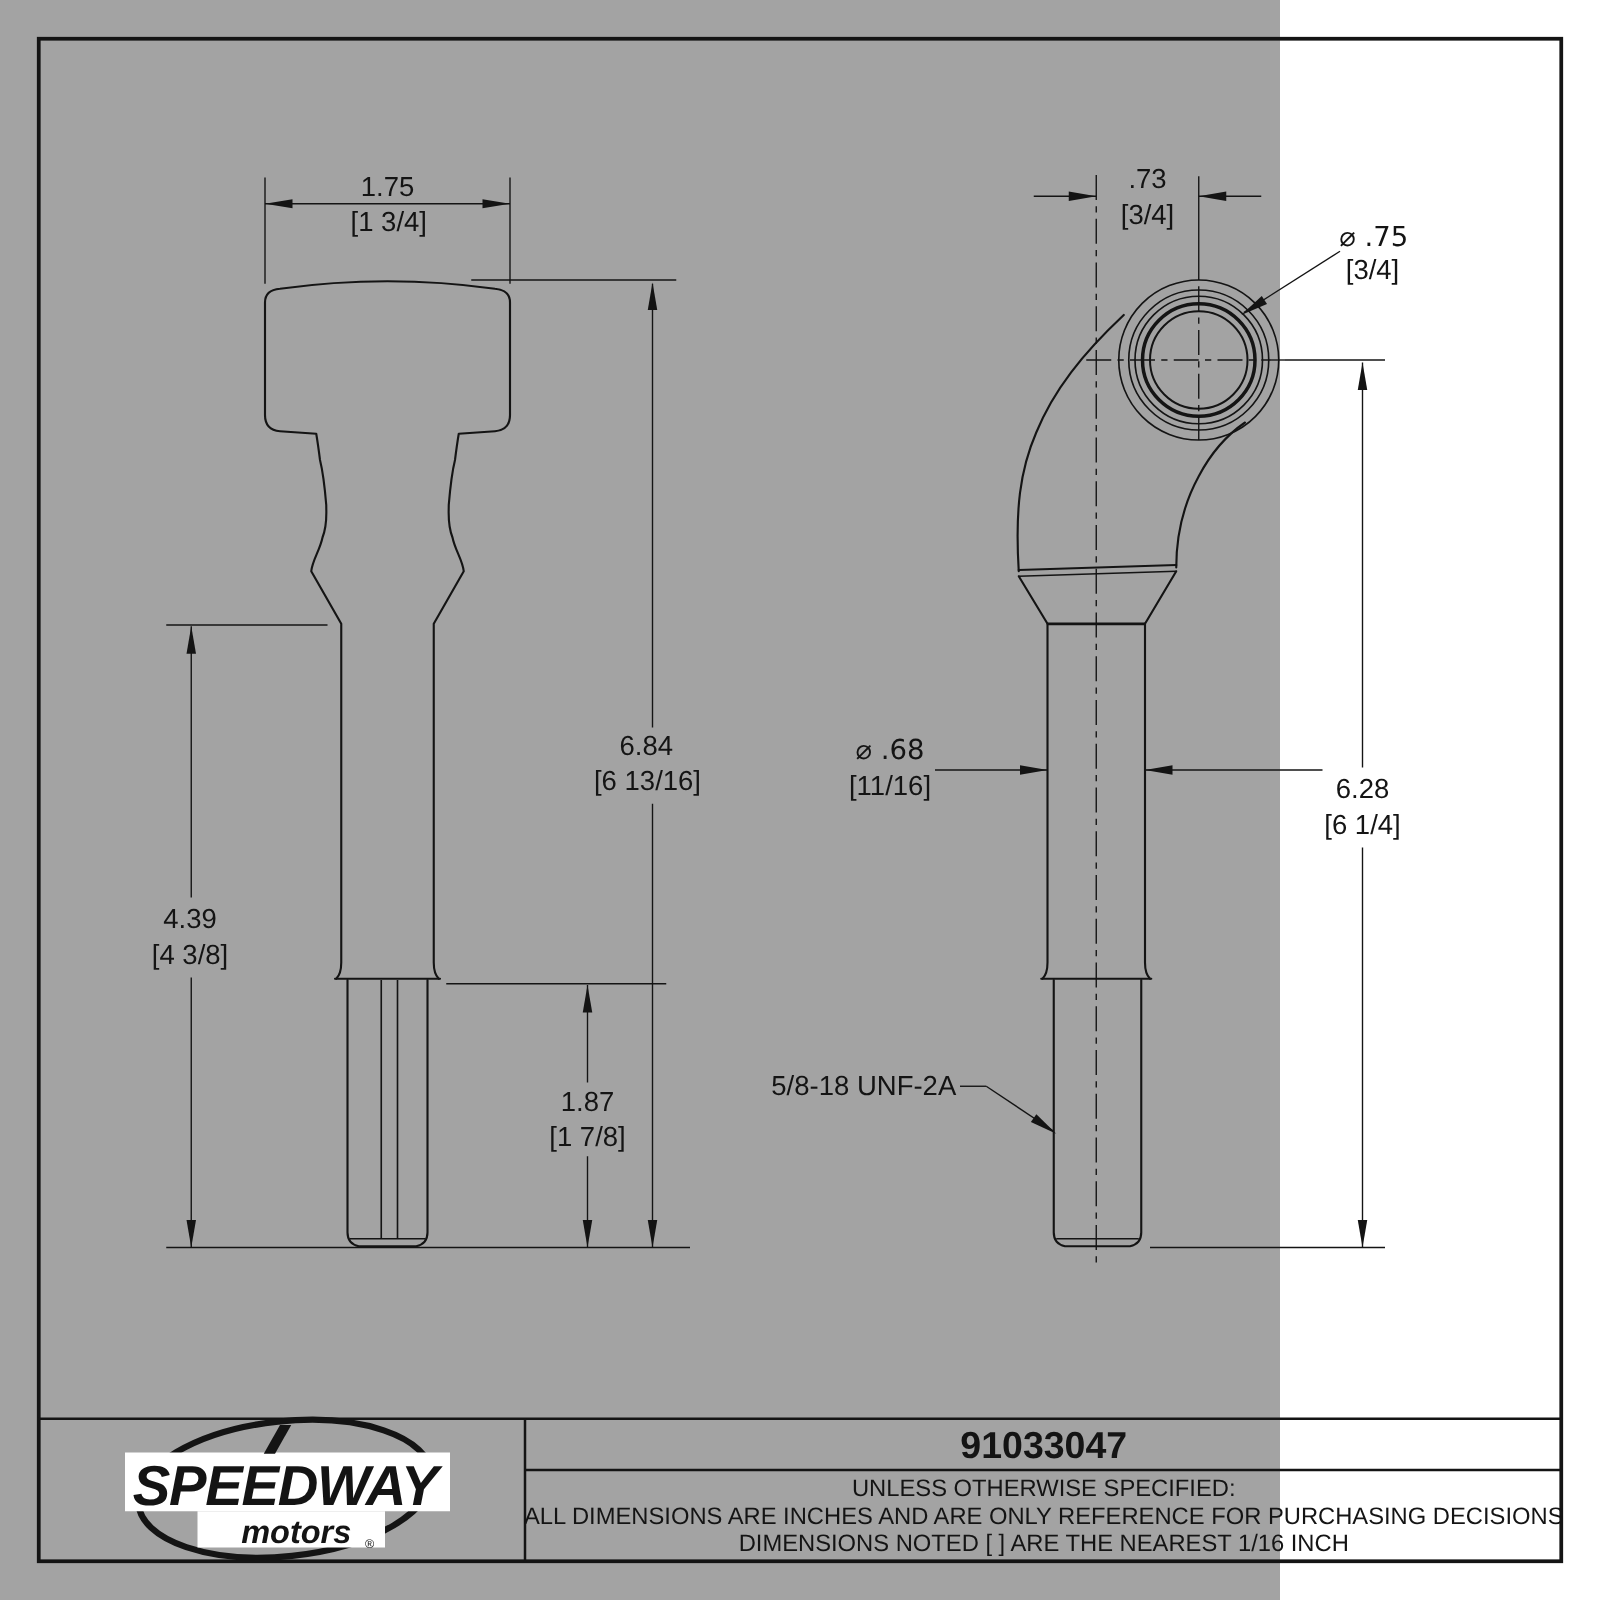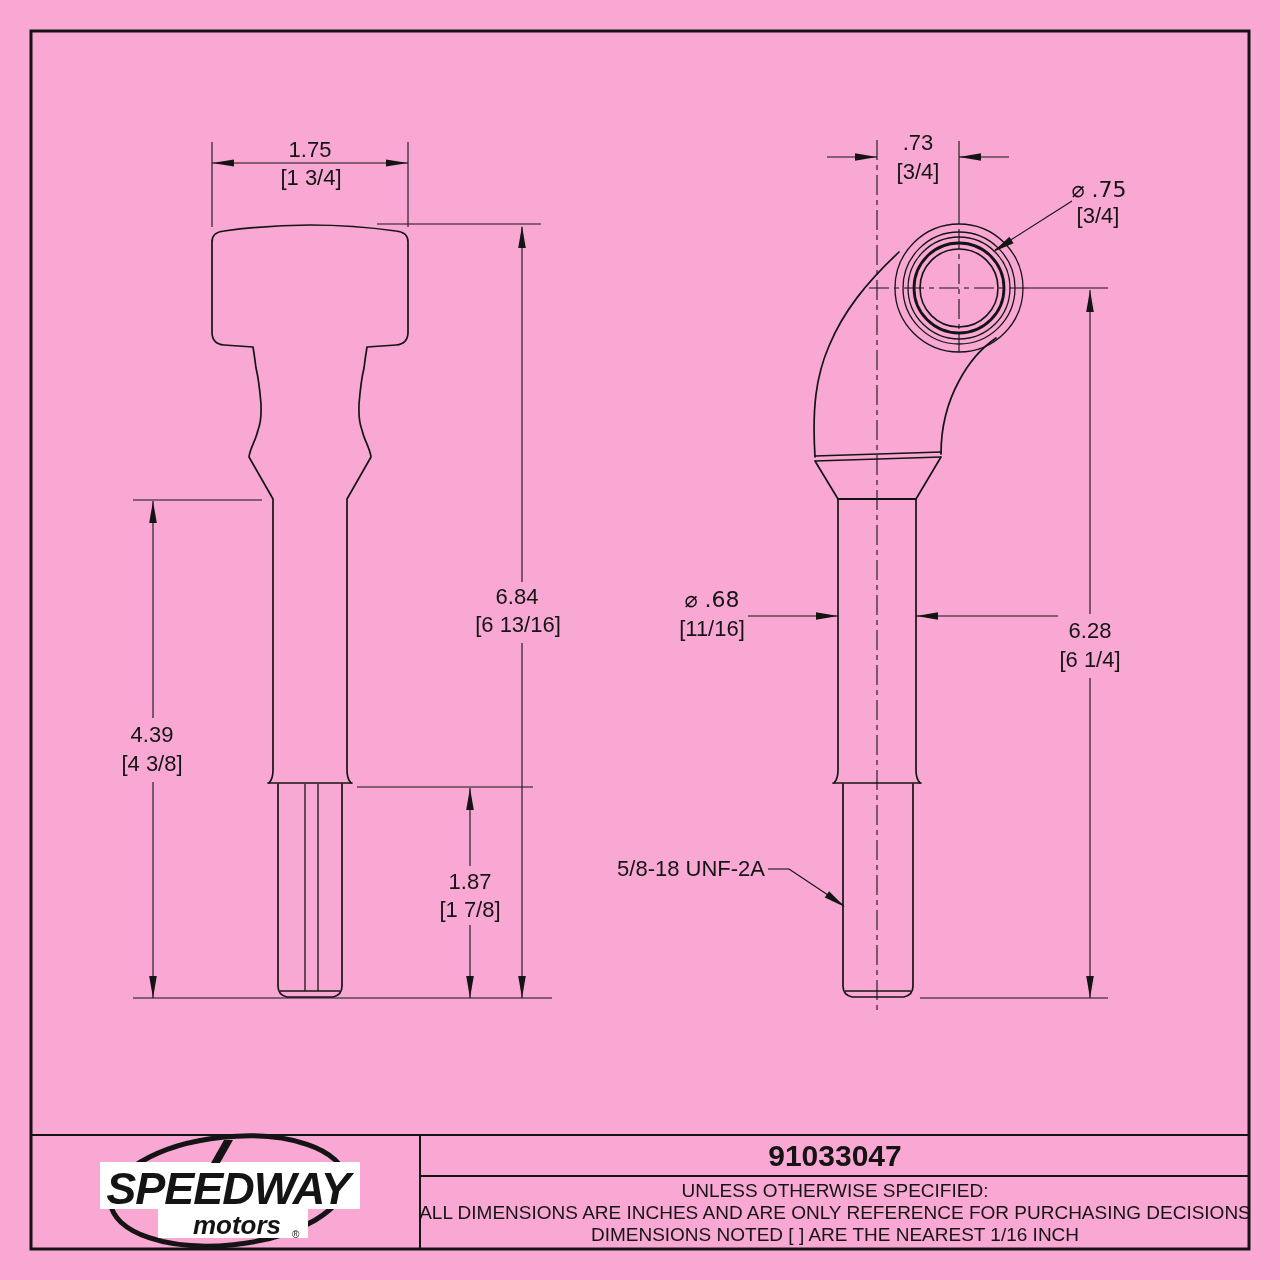--- a/index.html
+++ b/index.html
@@ -1,16 +1,16 @@
 <!DOCTYPE html>
 <html><head>
 <meta charset="utf-8">
 <style>
   html,body{margin:0;padding:0;background:#ffffff;width:1280px;height:1280px;overflow:hidden;}
-  #sheet{position:relative;width:1280px;height:1280px;background:#f9a8d4;}
+  #sheet{position:relative;width:1024px;height:1280px;background:#a3a3a3;}
   svg{position:absolute;top:0;left:0;}
   svg text{font-family:"Liberation Sans","DejaVu Sans",sans-serif;fill:#141414;}
   .dim{font-size:22px;}
   .dimsym{font-family:"DejaVu Sans",sans-serif;font-size:22px;}
   .pn{font-size:30px;font-weight:bold;}
   .note{font-size:19px;}
   .logo-main{font-size:45px;font-weight:bold;font-style:italic;letter-spacing:-1px;}
   .logo-sub{font-size:26px;font-weight:bold;font-style:italic;}
   .logo-reg{font-size:10px;}
   .outline{stroke:#141414;stroke-width:1.7;fill:none;stroke-linejoin:round;stroke-linecap:round;}

